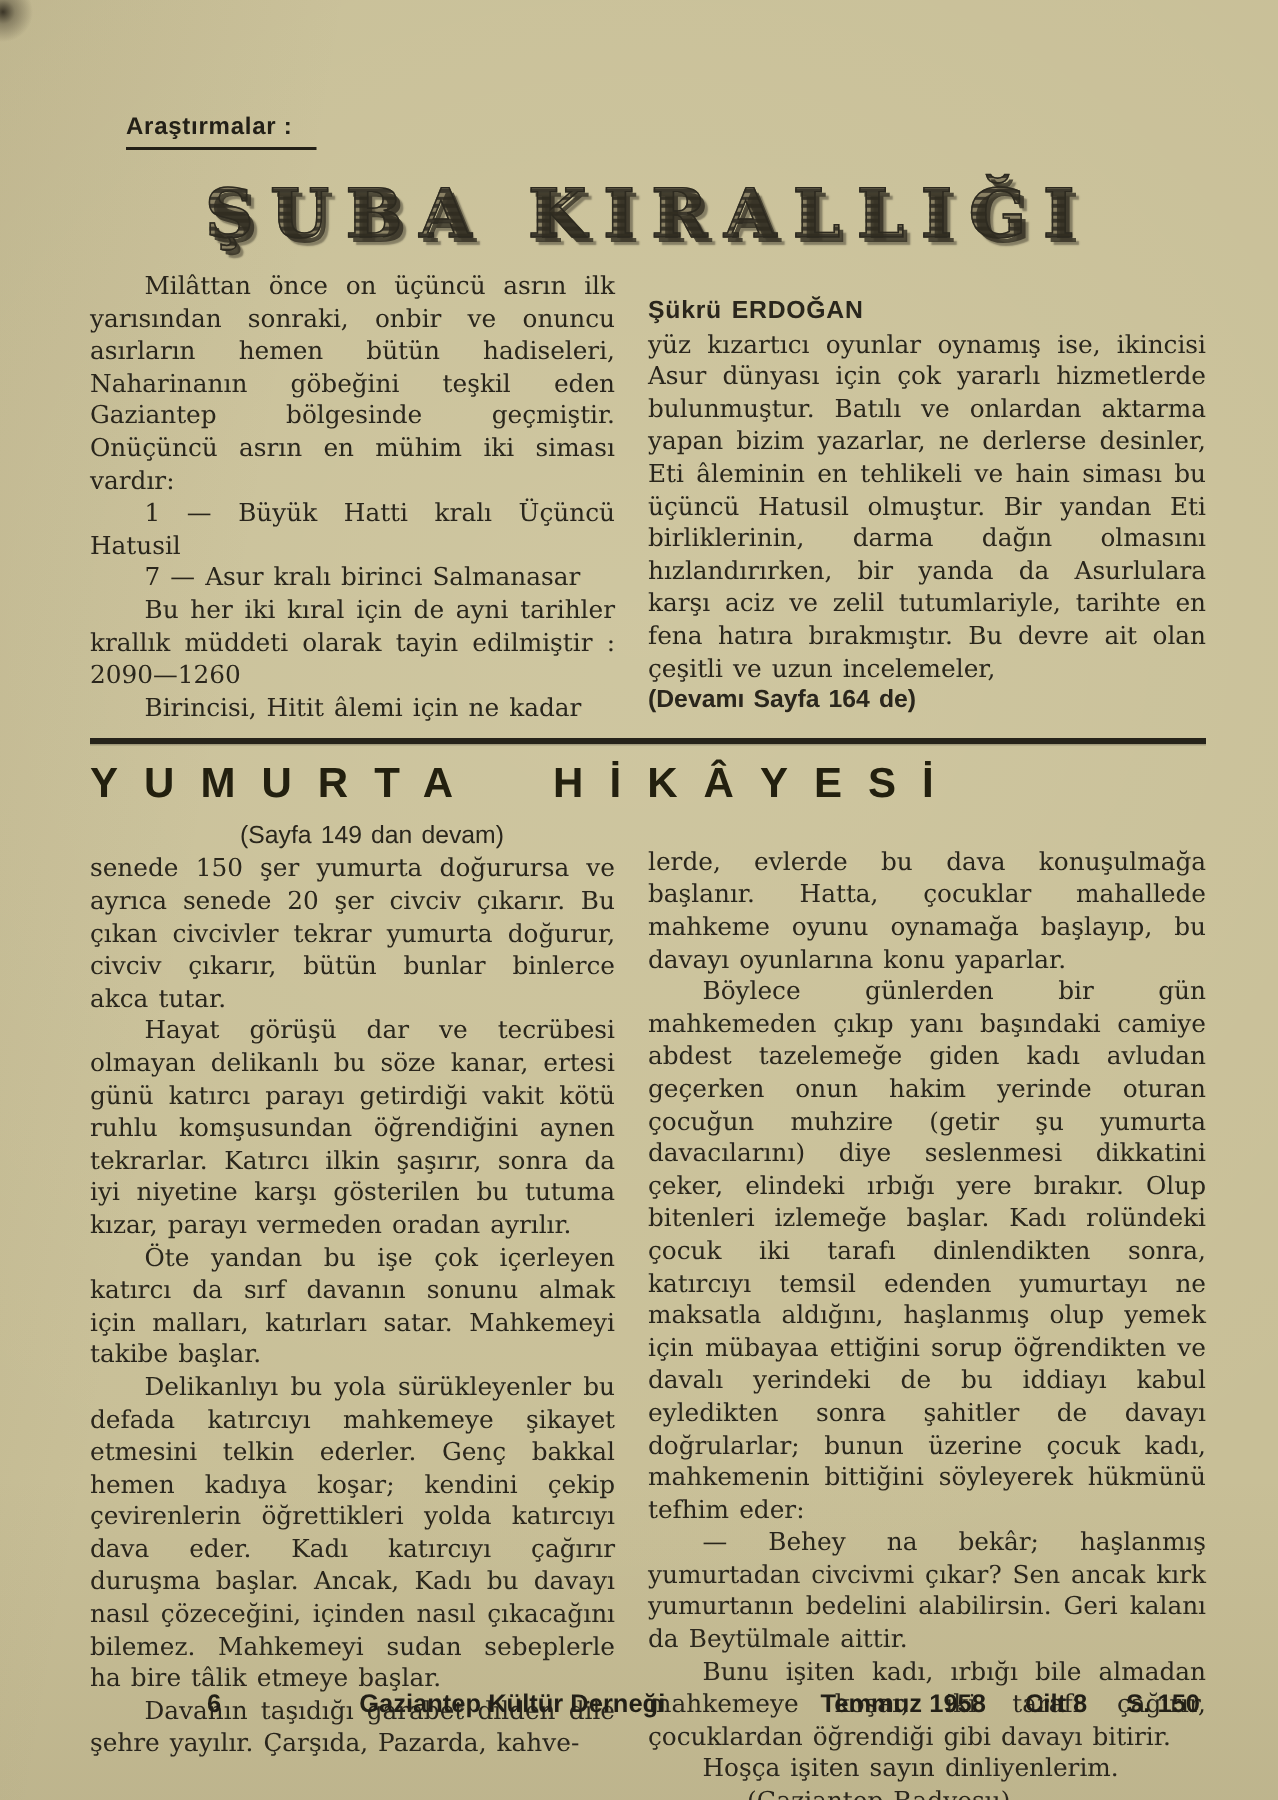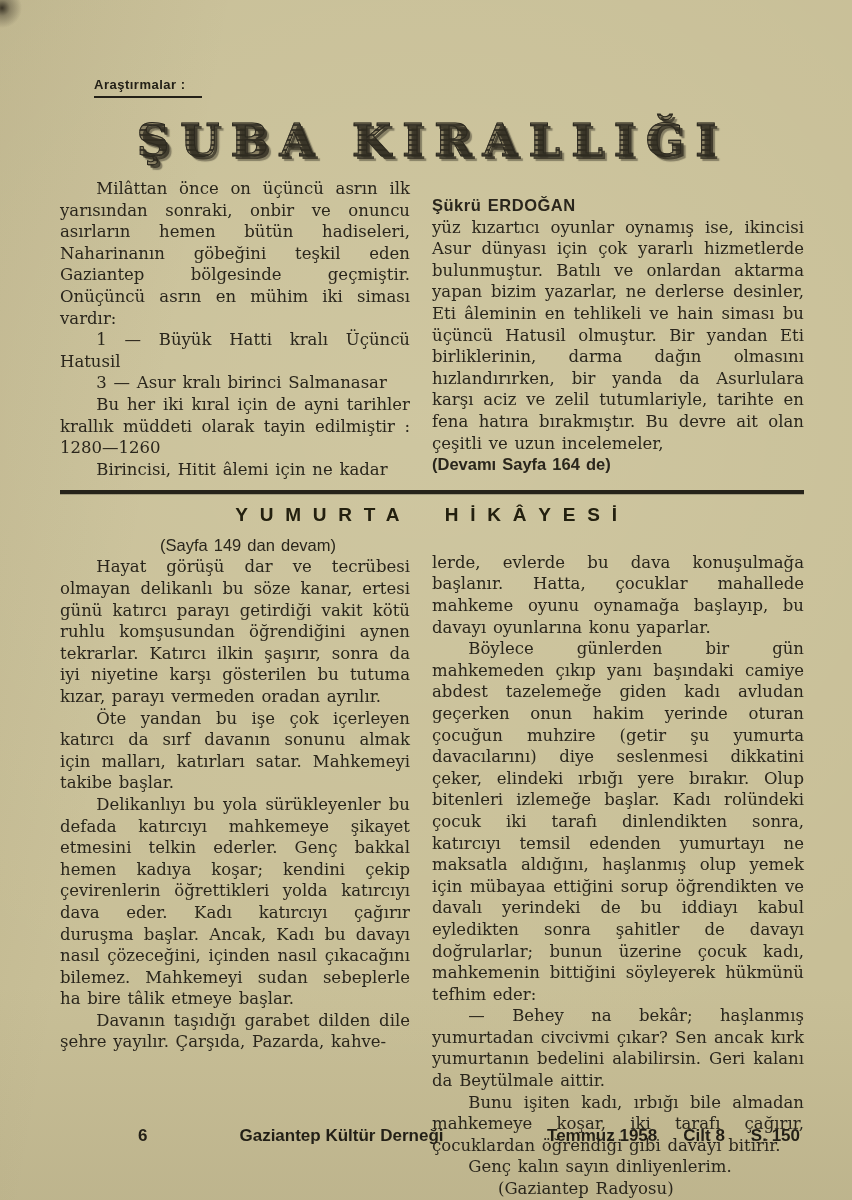--- a/index.html
+++ b/index.html
@@ -10,22 +10,22 @@
     background:
       radial-gradient(circle at 2px 8px, rgba(35,30,20,0.85) 0px, rgba(35,30,20,0.35) 8px, rgba(35,30,20,0) 20px),
       radial-gradient(ellipse 120% 80% at 50% 35%, rgba(255,252,228,0.12), rgba(0,0,0,0) 70%),
       linear-gradient(100deg, rgba(110,95,60,0.10), rgba(0,0,0,0) 22%),
       linear-gradient(0deg, rgba(100,88,55,0.10), rgba(0,0,0,0) 18%),
       #c8bf97;
     color:#2a261c;
   }
   .kicker{
     display:inline-block;font-family:"Liberation Sans","DejaVu Sans",sans-serif;
-    font-weight:bold;font-size:13px;letter-spacing:0.5px;color:#232017;
-    border-bottom:2.5px solid #232017;padding:0 16px 4px 0;margin-left:34px;
+    font-weight:bold;font-size:16px;letter-spacing:0.5px;color:#232017;
+    border-bottom:2.5px solid #232017;padding:0 16px 4px 0;margin-left:24px;
   }
   .main-title{
     text-align:center;margin-top:14px;height:66px;
     font-size:45px;font-weight:bold;letter-spacing:11px;line-height:58px;
     color:#3a362b;
   }
   .main-title .fancy{
     background:repeating-linear-gradient(180deg,#3c382c 0 2.5px,#8a8164 2.5px 5px);
     -webkit-background-clip:text;background-clip:text;color:transparent;
     -webkit-text-stroke:1px #2d2a20;
@@ -48,21 +48,21 @@
     margin:0 0 2px 0;line-height:21.6px;
   }
   .continuation{
     font-family:"Liberation Sans","DejaVu Sans",sans-serif;font-weight:bold;
     font-size:16.5px;text-align:right;padding-right:30px;color:#201d15;
     margin:1px 0 0 0;line-height:21.6px;
   }
   .rule{height:3.5px;background:#26231a;margin:10px 0 0 0;box-shadow:0 1px 0 rgba(38,35,26,0.25);}
   .section-heading{
     font-family:"Liberation Sans","DejaVu Sans",sans-serif;font-weight:bold;
-    font-size:19px;letter-spacing:0.62em;word-spacing:0.9em;text-align:center;
+    font-size:28px;letter-spacing:0.62em;word-spacing:0.9em;
     color:#23200f;margin:10px 0 9px 0;
   }
   .continued-from{
     font-family:"Liberation Sans","DejaVu Sans",sans-serif;font-weight:normal;
     font-size:16px;text-align:center;padding-left:100px;color:#201d15;
     margin:0;line-height:21.6px;
   }
   .source-line{
     font-size:17px;text-align:center;padding-left:66px;margin:0;line-height:21.6px;
   }
@@ -83,49 +83,50 @@
   <div class="kicker">Araştırmalar :</div>
 
   <div class="main-title">
     <span class="fancy">ŞUBA KIRALLIĞI</span>
   </div>
 
   <div class="columns body-text">
     <div class="col-left">
       <p class="indent">Milâttan önce on üçüncü asrın ilk yarısından sonraki, onbir ve onuncu asırların hemen bütün hadiseleri, Naharinanın göbeğini teşkil eden Gaziantep bölgesinde geçmiştir. Onüçüncü asrın en mühim iki siması vardır:</p>
       <p class="indent">1 — Büyük Hatti kralı Üçüncü Hatusil</p>
-      <p class="indent">3 — Asur kralı birinci Salmanasar</p>
-      <p class="indent">Bu her iki kıral için de ayni tarihler krallık müddeti olarak tayin edilmiştir : 1280—1260</p>
+      <p class="indent">7 — Asur kralı birinci Salmanasar</p>
+      <p class="indent">Bu her iki kıral için de ayni tarihler krallık müddeti olarak tayin edilmiştir : 2090—1260</p>
       <p class="indent">Birincisi, Hitit âlemi için ne kadar</p>
     </div>
     <div class="col-right">
       <p class="author">Şükrü ERDOĞAN</p>
       <p>yüz kızartıcı oyunlar oynamış ise, ikincisi Asur dünyası için çok yararlı hizmetlerde bulunmuştur. Batılı ve onlardan aktarma yapan bizim yazarlar, ne derlerse desinler, Eti âleminin en tehlikeli ve hain siması bu üçüncü Hatusil olmuştur. Bir yandan Eti birliklerinin, darma dağın olmasını hızlandırırken, bir yanda da Asurlulara karşı aciz ve zelil tutumlariyle, tarihte en fena hatıra bırakmıştır. Bu devre ait olan çeşitli ve uzun incelemeler,</p>
       <p class="continuation">(Devamı Sayfa 164 de)</p>
     </div>
   </div>
 
   <div class="rule"></div>
 
   <div class="section-heading">YUMURTA HİKÂYESİ</div>
 
   <div class="columns body-text">
     <div class="col-left">
       <p class="continued-from">(Sayfa 149 dan devam)</p>
+      <p>senede 150 şer yumurta doğurursa ve ayrıca senede 20 şer civciv çıkarır. Bu çıkan civcivler tekrar yumurta doğurur, civciv çıkarır, bütün bunlar binlerce akca tutar.</p>
       <p class="indent">Hayat görüşü dar ve tecrübesi olmayan delikanlı bu söze kanar, ertesi günü katırcı parayı getirdiği vakit kötü ruhlu komşusundan öğrendiğini aynen tekrarlar. Katırcı ilkin şaşırır, sonra da iyi niyetine karşı gösterilen bu tutuma kızar, parayı vermeden oradan ayrılır.</p>
       <p class="indent">Öte yandan bu işe çok içerleyen katırcı da sırf davanın sonunu almak için malları, katırları satar. Mahkemeyi takibe başlar.</p>
       <p class="indent">Delikanlıyı bu yola sürükleyenler bu defada katırcıyı mahkemeye şikayet etmesini telkin ederler. Genç bakkal hemen kadıya koşar; kendini çekip çevirenlerin öğrettikleri yolda katırcıyı dava eder. Kadı katırcıyı çağırır duruşma başlar. Ancak, Kadı bu davayı nasıl çözeceğini, içinden nasıl çıkacağını bilemez. Mahkemeyi sudan sebeplerle ha bire tâlik etmeye başlar.</p>
       <p class="indent">Davanın taşıdığı garabet dilden dile şehre yayılır. Çarşıda, Pazarda, kahve-</p>
     </div>
     <div class="col-right">
       <p>lerde, evlerde bu dava konuşulmağa başlanır. Hatta, çocuklar mahallede mahkeme oyunu oynamağa başlayıp, bu davayı oyunlarına konu yaparlar.</p>
       <p class="indent">Böylece günlerden bir gün mahkemeden çıkıp yanı başındaki camiye abdest tazelemeğe giden kadı avludan geçerken onun hakim yerinde oturan çocuğun muhzire (getir şu yumurta davacılarını) diye seslenmesi dikkatini çeker, elindeki ırbığı yere bırakır. Olup bitenleri izlemeğe başlar. Kadı rolündeki çocuk iki tarafı dinlendikten sonra, katırcıyı temsil edenden yumurtayı ne maksatla aldığını, haşlanmış olup yemek için mübayaa ettiğini sorup öğrendikten ve davalı yerindeki de bu iddiayı kabul eyledikten sonra şahitler de davayı doğrularlar; bunun üzerine çocuk kadı, mahkemenin bittiğini söyleyerek hükmünü tefhim eder:</p>
       <p class="indent">— Behey na bekâr; haşlanmış yumurtadan civcivmi çıkar? Sen ancak kırk yumurtanın bedelini alabilirsin. Geri kalanı da Beytülmale aittir.</p>
       <p class="indent">Bunu işiten kadı, ırbığı bile almadan mahkemeye koşar, iki tarafı çağırır, çocuklardan öğrendiği gibi davayı bitirir.</p>
-      <p class="indent">Genç kalın sayın dinliyenlerim.</p>
+      <p class="indent">Hoşça işiten sayın dinliyenlerim.</p>
       <p class="source-line">(Gaziantep Radyosu)</p>
     </div>
   </div>
 
   <div class="footer">
     <span class="pagenum">6</span>
     <span class="publisher">Gaziantep Kültür Derneği</span>
     <span class="issue">
       <span>Temmuz  1958</span>
       <span>Cilt 8</span>

